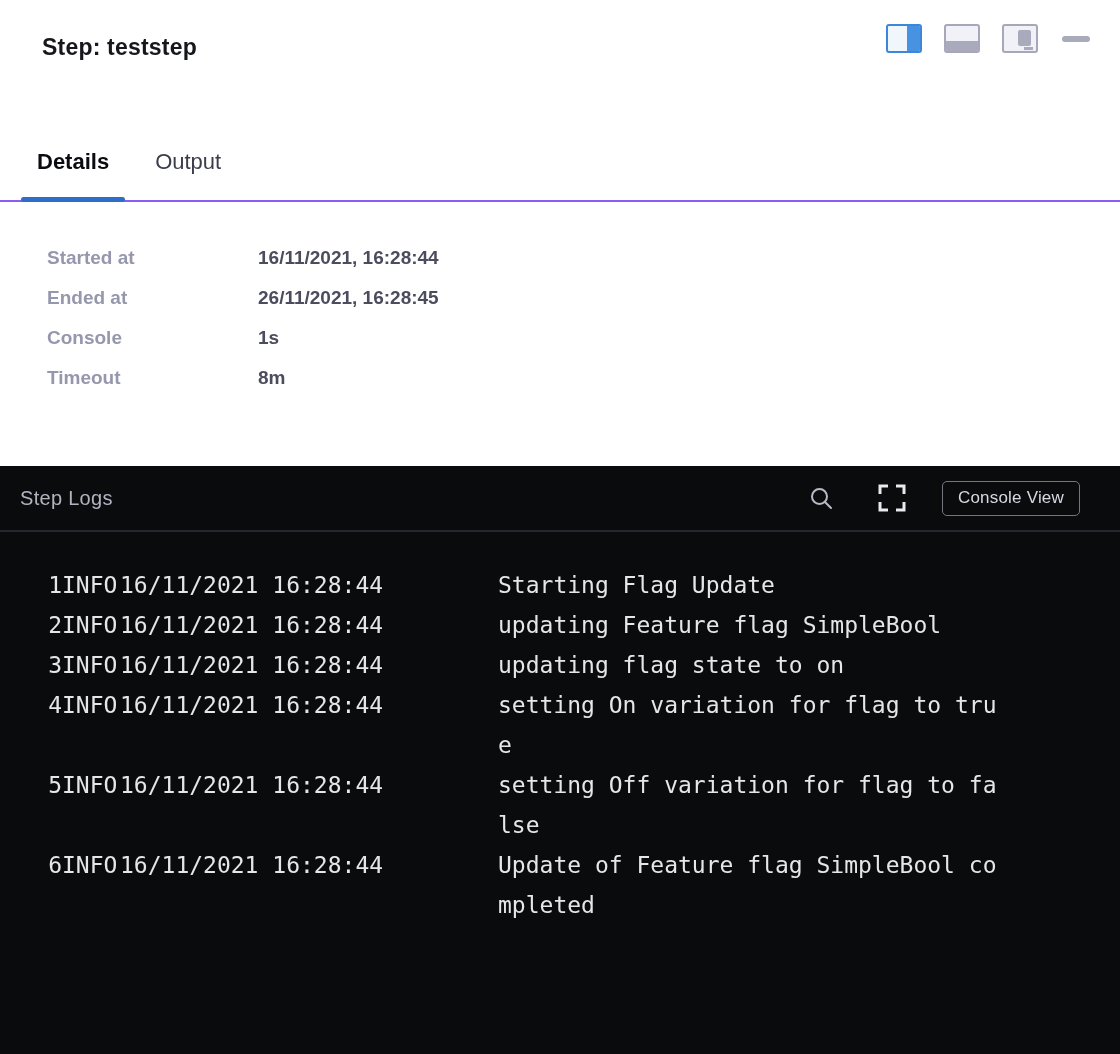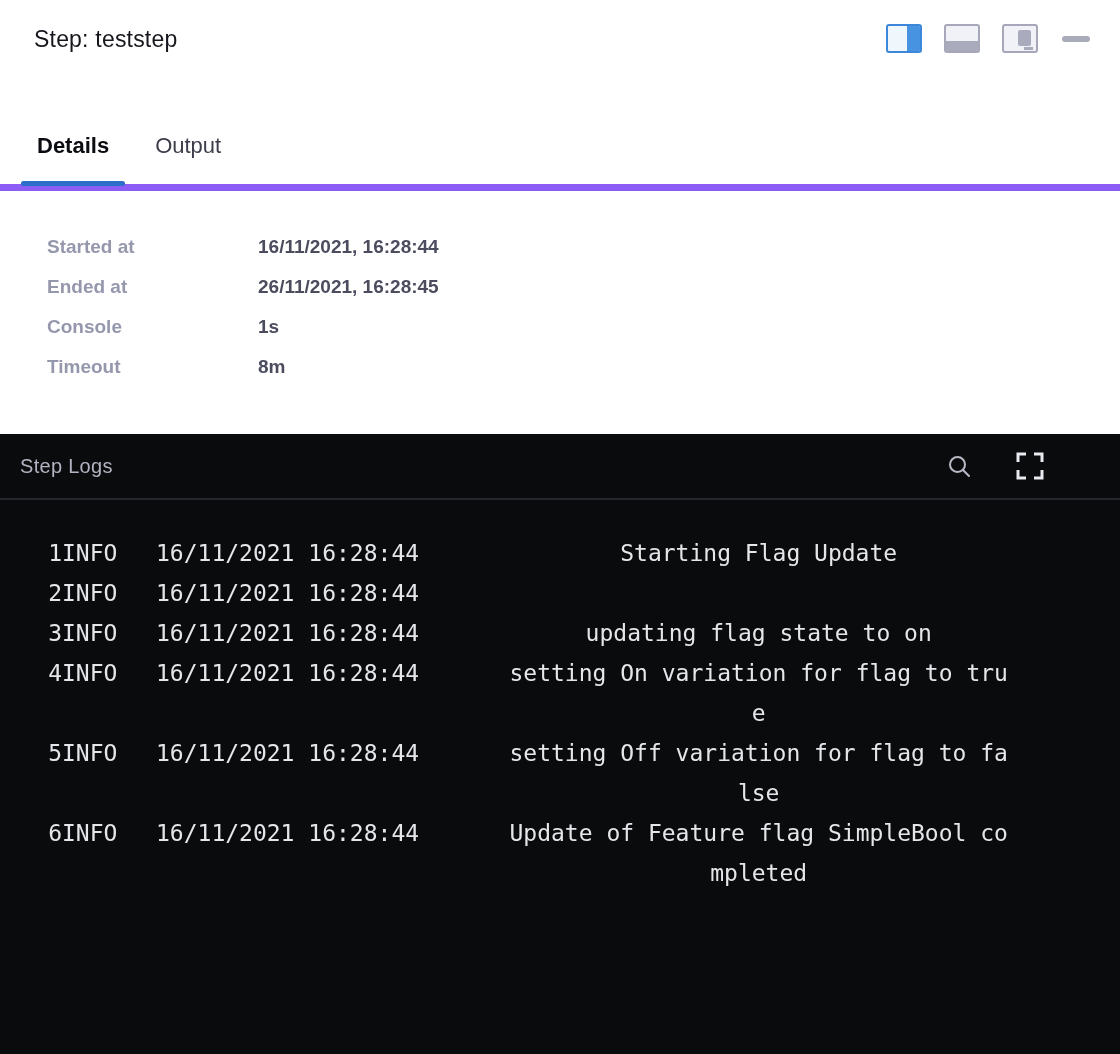--- a/index.html
+++ b/index.html
@@ -10,21 +10,21 @@
     font-family: "Liberation Sans", sans-serif;
     overflow: hidden;
   }
 
   
   .titlebar {
     display: flex; justify-content: space-between; align-items: flex-start;
     padding: 22px 30px 0 30px;
   }
   .page-title {
-    margin: 4px; font-size: 23px; font-weight: 400; color: #16171d;
+    margin: 12px; font-size: 23px; font-weight: 700; color: #16171d;
     letter-spacing: 0.2px; line-height: 27px;
   }
   .layout-controls { display: flex; align-items: center; gap: 22px; padding-top: 2px; }
   .layout-btn {
     width: 36px; height: 29px; border-radius: 3px; position: relative;
     padding: 0; cursor: pointer; overflow: hidden;
   }
   .btn-split-right { border: 2px solid #3d87da; background: #eff7fd; }
   .btn-split-right .fill-right {
     position: absolute; top: 0; bottom: 0; right: 0; width: 42%; background: #4793e2;
@@ -43,34 +43,34 @@
   }
   .minimize-btn {
     width: 28px; height: 6px; border-radius: 3px; background: #a9aaba;
     border: none; padding: 0; cursor: pointer; margin-left: 2px;
   }
 
   
   .tabs {
     display: flex; align-items: stretch;
     margin-top: 51px; padding-left: 21px;
-    border-bottom: 7px solid #8b5cf6;
+    border-bottom: 2px solid #8b5cf6;
   }
   .tab {
     position: relative; padding: 24px 16px 24px; margin-right: 14px;
     font-size: 22px; line-height: 28px; color: #3c3d4a; cursor: pointer;
   }
   .tab.active { font-weight: 700; color: #0b0c11; }
   .tab.active::after {
     content: ""; position: absolute; left: 0; right: 0; bottom: -2px;
     height: 5px; background: #2e6dca; border-radius: 6px;
   }
 
   
-  .details { padding: 36px 0 47px 47px; background: #ffffff; }
+  .details { padding: 36px 0 68px 47px; background: #ffffff; }
   .detail-row { display: flex; align-items: center; height: 40px; }
   .detail-label {
     width: 211px; font-size: 19px; font-weight: 700; color: #9597ad;
   }
   .detail-value { font-size: 19px; font-weight: 700; color: #4b4d5f; text-align: center; }
 
   
   .logs-panel {
     background: #0a0b0d; height: 633px; display: flex; flex-direction: column;
   }
@@ -94,22 +94,22 @@
   }
 
   .logs-body {
     flex: 1; padding: 33px 24px 0 32px;
     font-family: "DejaVu Sans Mono", monospace;
     font-size: 23px; line-height: 40px; color: #e5e6ea;
   }
   .log-row { display: flex; align-items: flex-start; }
   .log-num { width: 30px; text-align: right; flex: 0 0 30px; }
   .log-level { width: 58px; flex: 0 0 58px; }
-  .log-time { margin-left: 36px; width: 264px; flex: 0 0 264px; }
-  .log-msg { margin-left: 86px; width: 36.5ch; word-break: break-all; text-align: center; }
+  .log-time { width: 264px; flex: 0 0 264px; }
+  .log-msg { margin-left: 114px; width: 36.5ch; word-break: break-all; }
 </style>
 </head>
 <body>
 
 <header class="titlebar">
   <h1 class="page-title">Step: teststep</h1>
   <div class="layout-controls">
     <button class="layout-btn btn-split-right" title="">
       <span class="fill-right"></span>
     </button>
@@ -159,34 +159,36 @@
         </svg>
       </button>
       <button class="icon-btn expand-btn">
         <svg width="28" height="28" viewBox="0 0 28 28" fill="none" stroke="#e9eaef" stroke-width="3">
           <path d="M10 2 H2 V10"></path>
           <path d="M18 2 H26 V10"></path>
           <path d="M26 18 V26 H18"></path>
           <path d="M10 26 H2 V18"></path>
         </svg>
       </button>
+      <button class="console-view-btn">Console View</button>
     </div>
   </div>
 
   <div class="logs-body">
     <div class="log-row">
       <span class="log-num">1</span>
       <span class="log-level">INFO</span>
       <span class="log-time">16/11/2021 16:28:44</span>
       <span class="log-msg">Starting Flag Update</span>
     </div>
     <div class="log-row">
       <span class="log-num">2</span>
       <span class="log-level">INFO</span>
       <span class="log-time">16/11/2021 16:28:44</span>
+      <span class="log-msg">updating Feature flag SimpleBool</span>
     </div>
     <div class="log-row">
       <span class="log-num">3</span>
       <span class="log-level">INFO</span>
       <span class="log-time">16/11/2021 16:28:44</span>
       <span class="log-msg">updating flag state to on</span>
     </div>
     <div class="log-row">
       <span class="log-num">4</span>
       <span class="log-level">INFO</span>

